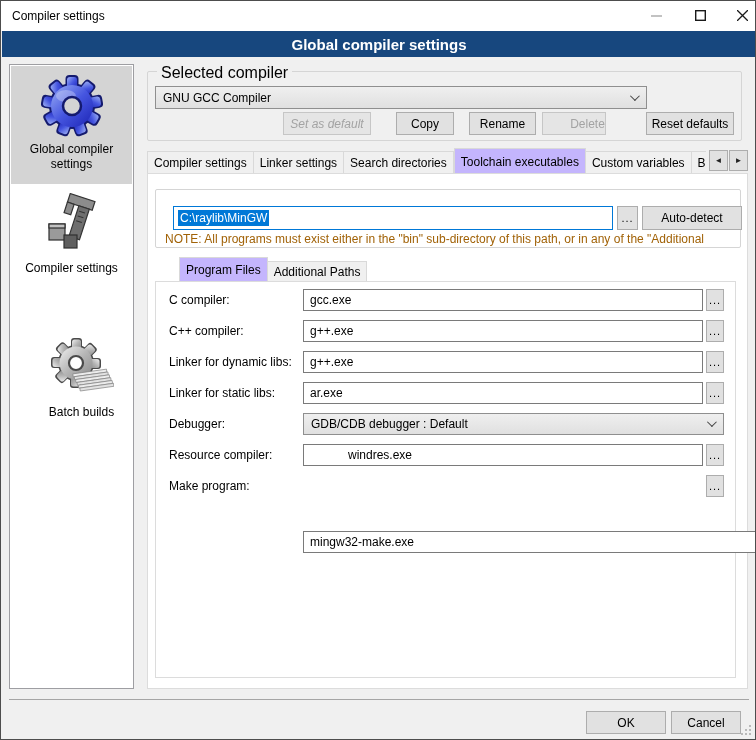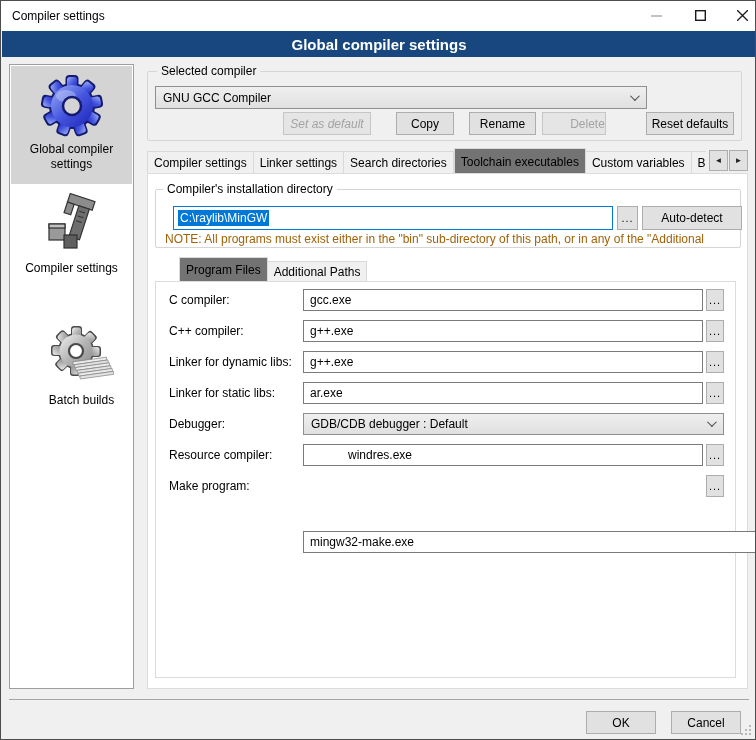--- a/index.html
+++ b/index.html
@@ -10,41 +10,41 @@
   .capbtn{position:absolute;top:0;width:34px;height:29px;display:flex;align-items:center;justify-content:center;background:transparent;}
   .banner{position:absolute;left:1px;top:30px;width:754px;height:26px;background:#17477e;color:#fff;
           display:flex;align-items:center;justify-content:center;font-size:15px;font-weight:bold;}
   
   .sidebar{position:absolute;left:8px;top:63px;width:125px;height:625px;background:#fff;border:1px solid #9e9ea2;}
   .side-item{position:absolute;left:1px;width:121px;text-align:center;cursor:default;}
   .side-item.sel{background:#d4d4d4;}
   .side-label{font-size:12px;color:#000;line-height:15px;padding:0 4px;}
   
   .group{position:absolute;border:1px solid #d5d5d5;border-radius:2px;}
-  .group-label{position:absolute;font-size:12px;color:#000;padding:0 4px;}
+  .group-label{position:absolute;font-size:16px;color:#000;padding:0 4px;}
   .bg-f0{background:#f0f0f0;}
   .bg-w{background:#fff;}
   
   .btn{position:absolute;height:23px;background:#e1e1e1;border:1px solid #adadad;font-size:12px;color:#000;
        display:flex;align-items:center;justify-content:center;padding:0;}
   .btn.disabled{color:#a3a3a3;border-color:#c6c6c6;background:#e5e5e5;}
   .combo{position:absolute;height:23px;background:linear-gradient(#efefef,#e0e0e0);border:1px solid #8f8f8f;
          font-size:12px;color:#000;display:flex;align-items:center;padding:0 24px 0 7px;}
   .chev{position:absolute;right:9px;top:7px;width:7px;height:7px;border-right:1.4px solid #444;border-bottom:1.4px solid #444;transform:rotate(45deg) translateY(-2px);}
   .input{position:absolute;height:22px;background:#fff;border:1px solid #7a7a7a;font-size:12px;color:#000;padding:0 6px;outline:none;}
   .textbox{position:absolute;height:24px;background:#fff;border:1px solid #0078d7;font-size:12px;display:flex;align-items:center;padding:0 4px;}
   .textbox .sel{background:#0078d7;color:#fff;padding:1px 2px;}
   .rowlabel{position:absolute;left:168px;font-size:12px;color:#000;}
   .browse{width:18px;font-size:11px;letter-spacing:1px;}
   
   .tabbar{position:absolute;display:flex;align-items:flex-end;overflow:hidden;}
   .tab{height:23px;background:#f0f0f0;border:1px solid #d9d9d9;border-left:none;font-size:12px;color:#000;
        display:flex;align-items:center;padding:0 6px;white-space:nowrap;}
   .tab:first-child{border-left:1px solid #d9d9d9;}
-  .tab.active{height:26px;background:#737373;border-bottom:none;border-left:1px solid #d9d9d9;}
+  .tab.active{height:26px;background:#c4b5fd;border-bottom:none;border-left:1px solid #d9d9d9;}
   .tabbar.inner .tab{height:21px;}
   .tabbar.inner .tab.active{height:25px;}
   .page{position:absolute;background:#fff;border:1px solid #dcdcdc;}
   .note{position:absolute;font-size:12px;color:#a16207;white-space:nowrap;overflow:hidden;}
   .scrollbtn{position:absolute;top:149px;width:19px;height:21px;background:#e1e1e1;border:1px solid #adadad;
              font-size:8px;color:#222;display:flex;align-items:center;justify-content:center;}
   .sep{position:absolute;left:8px;top:698px;width:740px;height:1px;background:#a5a5a5;}
   .grip{position:absolute;right:4px;bottom:4px;width:10px;height:10px;}
   .grip i{position:absolute;width:2px;height:2px;background:#b9b9b9;}
 </style>
@@ -126,21 +126,21 @@
           <line x1="38" y1="23" x2="44" y2="23" stroke="#333" stroke-width="1"></line>
           <line x1="38" y1="28" x2="44" y2="28" stroke="#333" stroke-width="1"></line>
         </g>
         <rect x="9" y="31" width="16" height="16" fill="#9a9a9a" stroke="#2f2f2f" stroke-width="1.2"></rect>
         <rect x="9" y="31" width="16" height="4" fill="#c2c2c2" stroke="#2f2f2f" stroke-width="1.2"></rect>
         <rect x="24" y="42" width="13" height="13" fill="#5f5f5f" stroke="#2f2f2f" stroke-width="1.2"></rect>
       </svg>
       <div class="side-label">Compiler settings</div>
     </div>
 
-    <div class="side-item" style="top:256px;height:100px;padding-left:20px;">
+    <div class="side-item" style="top:268px;height:100px;padding-left:20px;">
       <svg width="64" height="64" viewBox="0 0 64 64" style="margin-top:4px;">
         <defs>
             <linearGradient id="gg" x1="0" y1="0" x2="1" y2="1">
           <stop offset="0" stop-color="#efefef"></stop>
               <stop offset="0.5" stop-color="#b5b5b5"></stop>
               <stop offset="1" stop-color="#8a8a8a"></stop>
         </linearGradient>
           </defs>
         <g>
           <g fill="#4a4a4a">
@@ -205,21 +205,20 @@
   <div class="scrollbtn" style="left:708px;">
     <span>◄</span>
   </div>
   <div class="scrollbtn" style="left:728px;">
     <span>►</span>
   </div>
 
   <div class="page" style="left:146px;top:172px;width:601px;height:516px;"></div>
 
   <div class="group" style="left:154px;top:188px;width:586px;height:59px;"></div>
-  <span class="group-label bg-w" style="left:162px;top:181px;">Compiler's installation directory</span>
 
   <div class="textbox" style="left:172px;top:205px;width:440px;">
     <span class="sel">C:\raylib\MinGW</span>
   </div>
   <button class="btn browse" style="left:616px;top:205px;width:21px;height:24px;">...</button>
   <button class="btn" style="left:641px;top:205px;width:100px;height:24px;">Auto-detect</button>
   <div class="note" style="left:164px;top:231px;width:574px;">NOTE: All programs must exist either in the "bin" sub-directory of this path, or in any of the "Additional</div>
 
   <div class="tabbar inner" style="left:154px;top:256px;width:400px;height:25px;padding-left:24px;">
     <div class="tab active">Program Files</div>
@@ -251,21 +250,21 @@
 
   <div class="rowlabel" style="top:447px;">Resource compiler:</div>
   <input class="input" style="left: 302px; top: 443px; width: 400px; padding-left: 44px;" value="windres.exe">
   <button class="btn browse" style="left:705px;top:443px;height:22px;">...</button>
 
   <div class="rowlabel" style="top:478px;">Make program:</div>
   <input class="input" style="left: 302px; top: 494px; width: 462px; margin-top: 36px;" value="mingw32-make.exe">
   <button class="btn browse" style="left:705px;top:474px;height:22px;">...</button>
 
   <div class="sep"></div>
-  <button class="btn" style="left:585px;top:710px;width:70px;">OK</button>
+  <button class="btn" style="left:585px;top:710px;width:80px;">OK</button>
   <button class="btn" style="left:670px;top:710px;width:70px;">Cancel</button>
   <div class="grip">
     <i style="right:0;bottom:0;"></i>
       <i style="right:4px;bottom:0;"></i>
       <i style="right:8px;bottom:0;"></i>
     <i style="right:0;bottom:4px;"></i>
       <i style="right:4px;bottom:4px;"></i>
     <i style="right:0;bottom:8px;"></i>
   </div>
 

